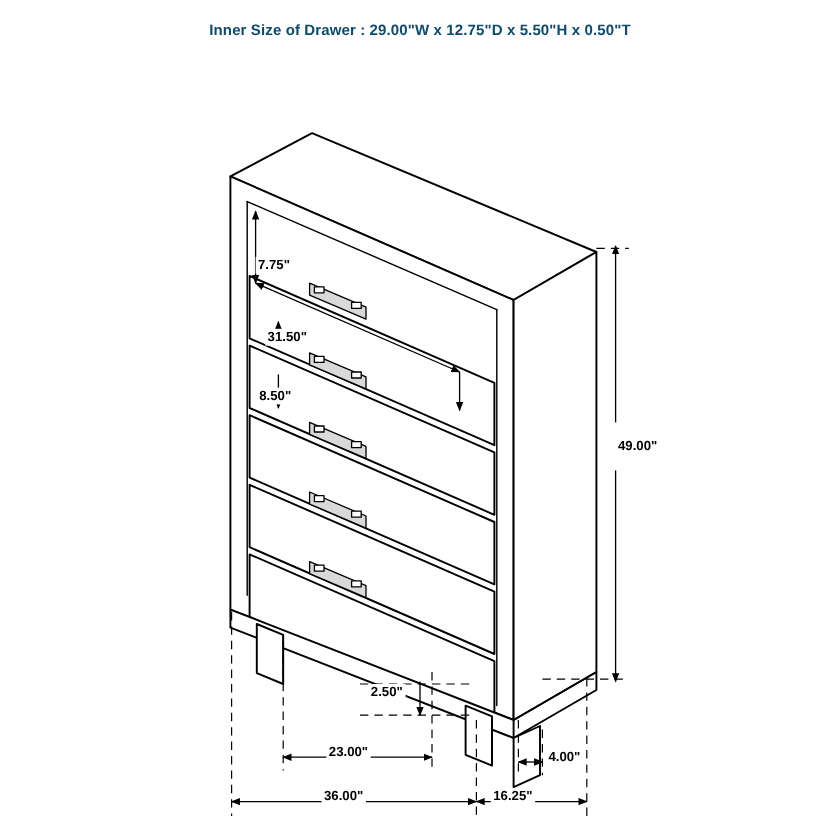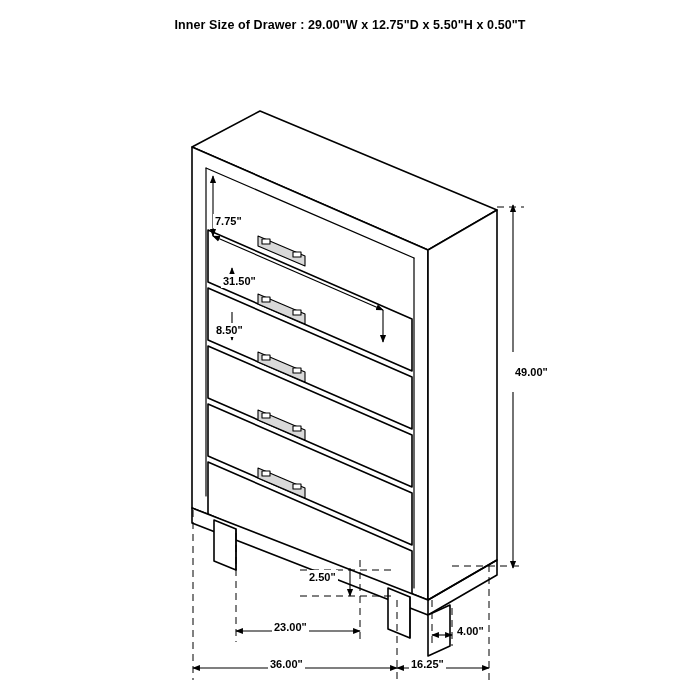--- a/index.html
+++ b/index.html
@@ -16,21 +16,21 @@
     overflow: hidden;
   }
   #title {
     position: absolute;
     top: 18px;
     left: 0;
     width: 700px;
     text-align: center;
     font-size: 12.5px;
     font-weight: bold;
-    color: #000000;
+    color: #0c4a6e;
     letter-spacing: 0.1px;
   }
   svg#drawing {
     position: absolute;
     top: 0;
     left: 0;
   }
   .dim-label {
     position: absolute;
     font-size: 11px;

